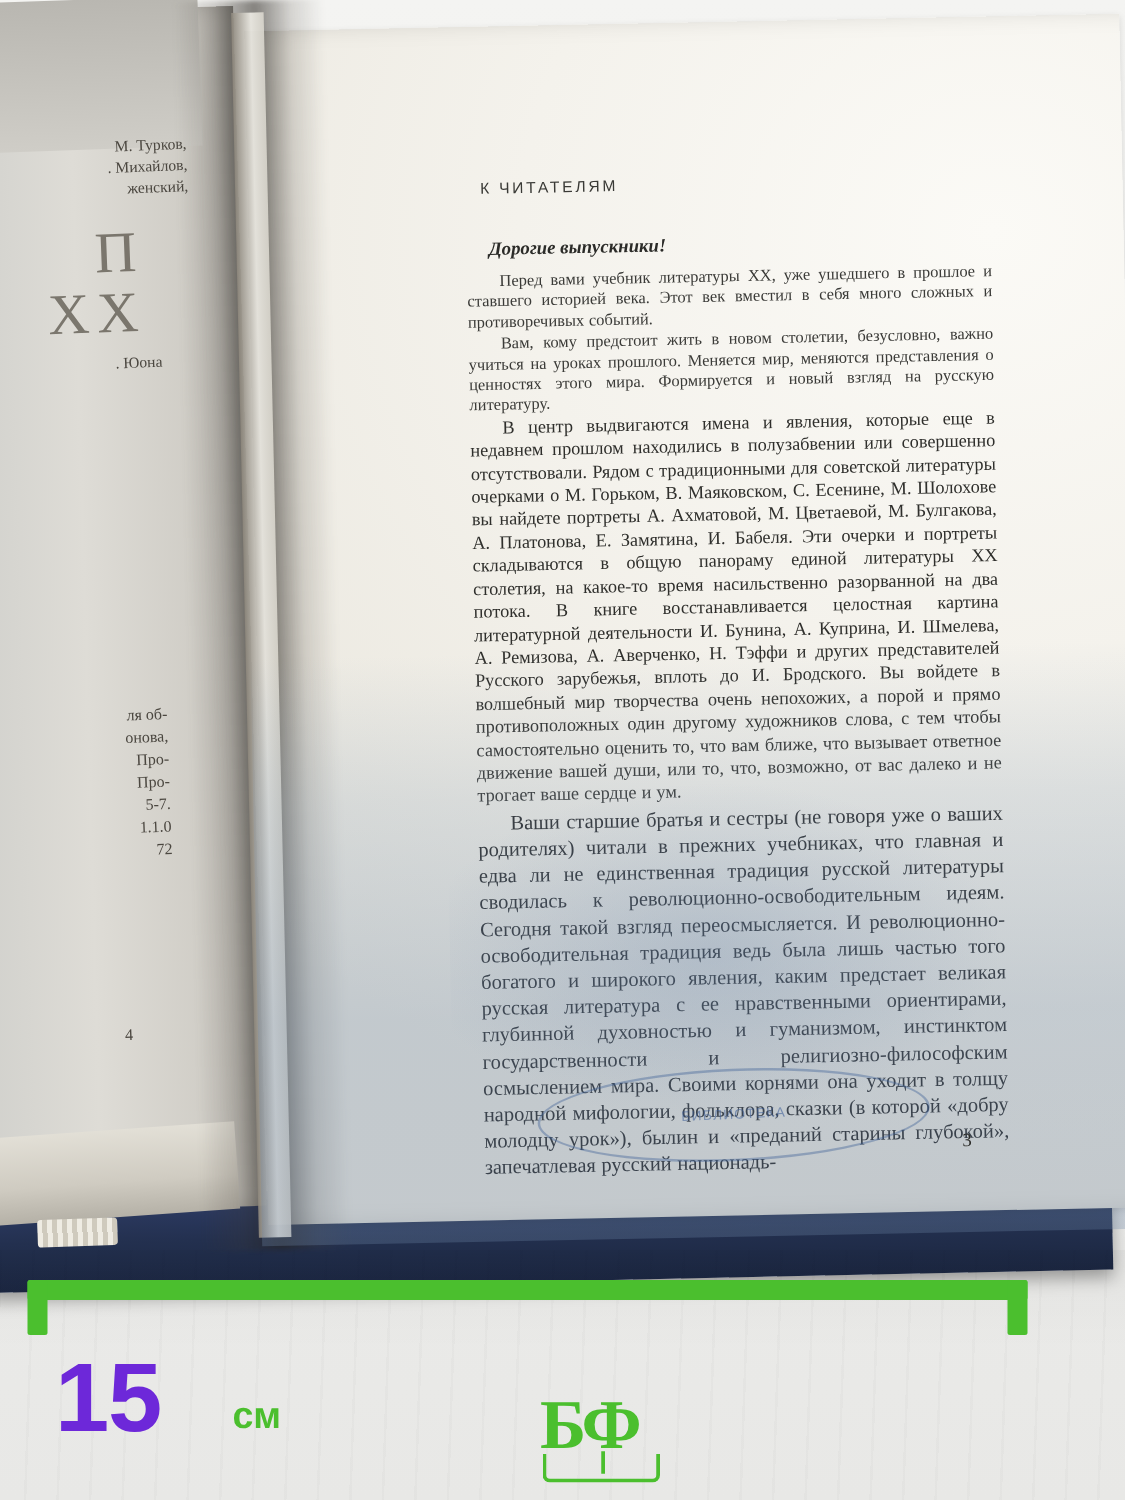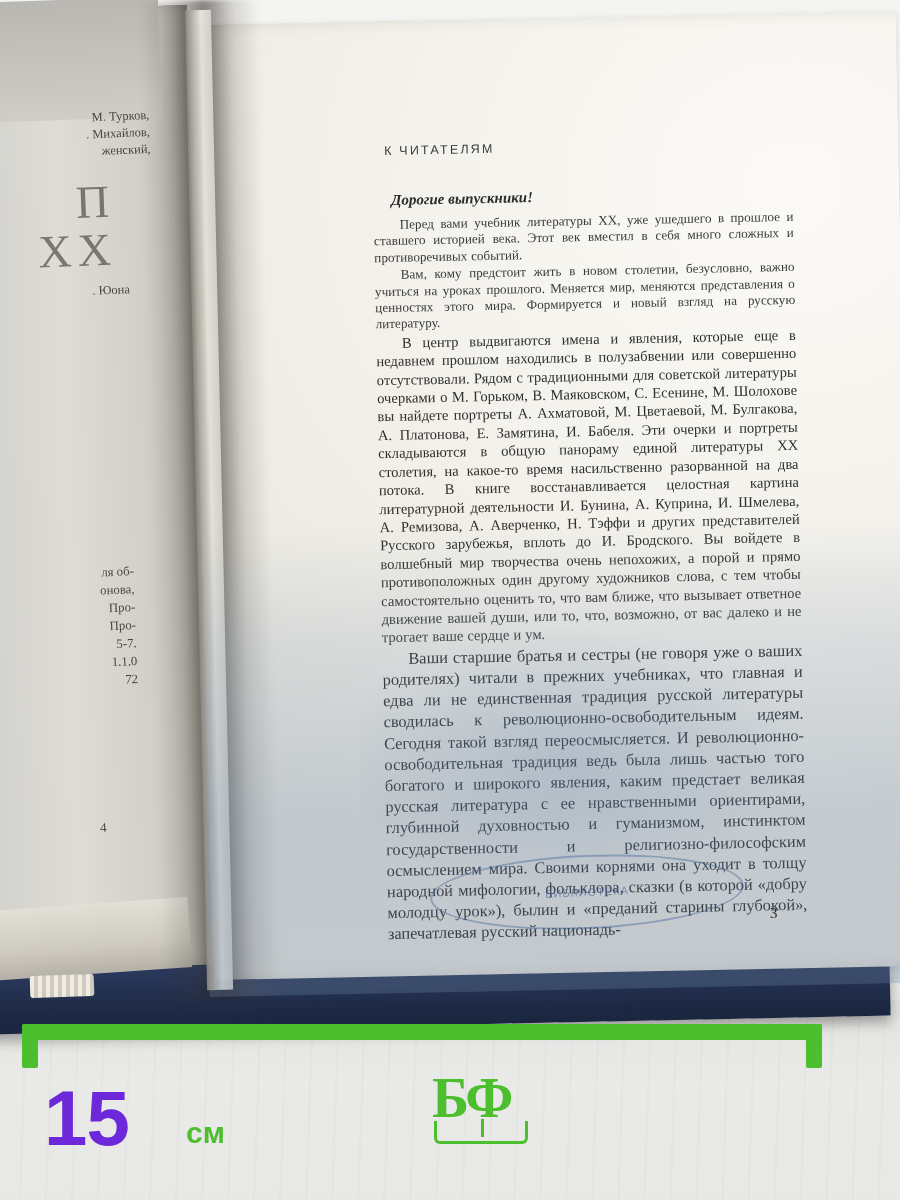--- a/index.html
+++ b/index.html
@@ -336,21 +336,21 @@
     left: 186px;
     top: 1116px;
     font-family: "Liberation Sans", sans-serif;
     font-size: 30px;
     font-weight: bold;
     color: #4bbf2e;
   }
   .logo {
     position: absolute;
     left: 432px;
-    top: 1070px;
+    top: 1112px;
     display: flex;
     align-items: center;
     gap: 10px;
   }
   .logo-mark {
     position: relative;
     width: 92px;
     height: 76px;
     font-family: "Liberation Serif", serif;
     font-size: 56px;

